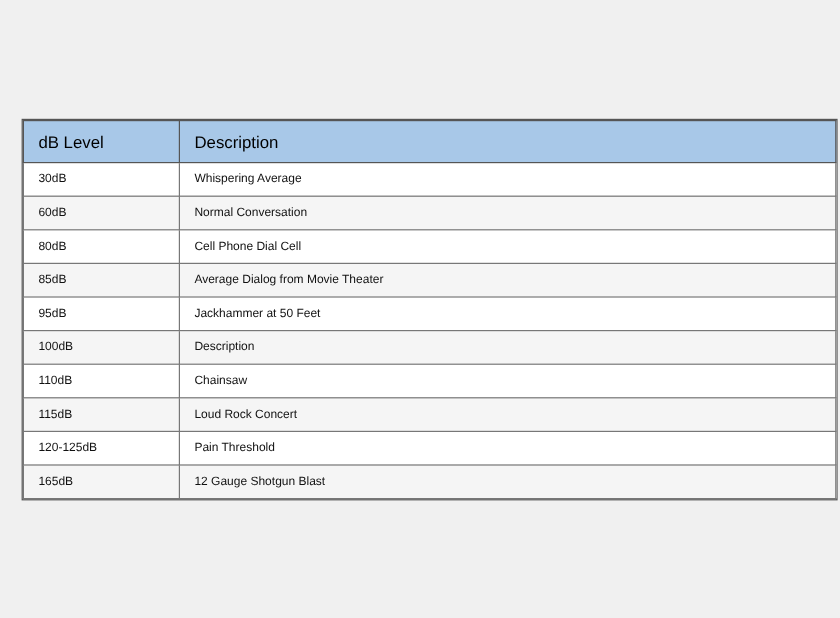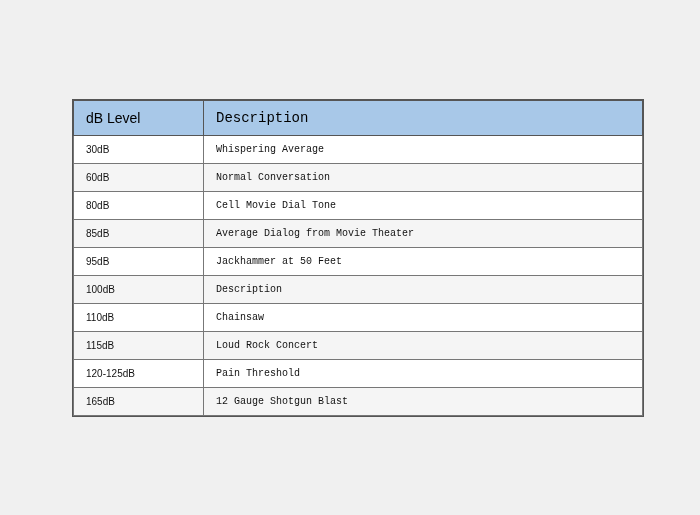--- a/index.html
+++ b/index.html
@@ -13,21 +13,21 @@
       display: flex;
       justify-content: center;
       align-items: center;
       min-height: 515px;
       width: 700px;
       font-family: Arial, sans-serif;
       font-size: 14px;
     }
 
     .table-container {
-      width: 572px;
+      width: 680px;
       border: 1px solid #555;
       border-collapse: collapse;
       margin-left: 16px;
     }
 
     table {
       width: 100%;
       border-collapse: collapse;
     }
 
@@ -57,21 +57,20 @@
       font-size: 10px;
       color: #111;
     }
 
     .col-db {
       width: 130px;
     }
 
     .col-desc {
       width: auto;
-      font-family: Liberation Mono, monospace;
     }
   </style>
 </head>
 <body>
 
 <div class="table-container">
   <table>
     <thead>
       <tr>
         <th class="col-db">dB Level</th>
@@ -82,21 +81,21 @@
     <tr>
           <td class="col-db">30dB</td>
           <td class="col-desc">Whispering Average</td>
         </tr>
         <tr>
           <td class="col-db">60dB</td>
           <td class="col-desc">Normal Conversation</td>
         </tr>
         <tr>
           <td class="col-db">80dB</td>
-          <td class="col-desc">Cell Movie Dial Tone</td>
+          <td class="col-desc">Cell Phone Dial Cell</td>
         </tr>
         <tr>
           <td class="col-db">85dB</td>
           <td class="col-desc">Average Dialog from Movie Theater</td>
         </tr>
         <tr>
           <td class="col-db">95dB</td>
           <td class="col-desc">Jackhammer at 50 Feet</td>
         </tr>
         <tr>

